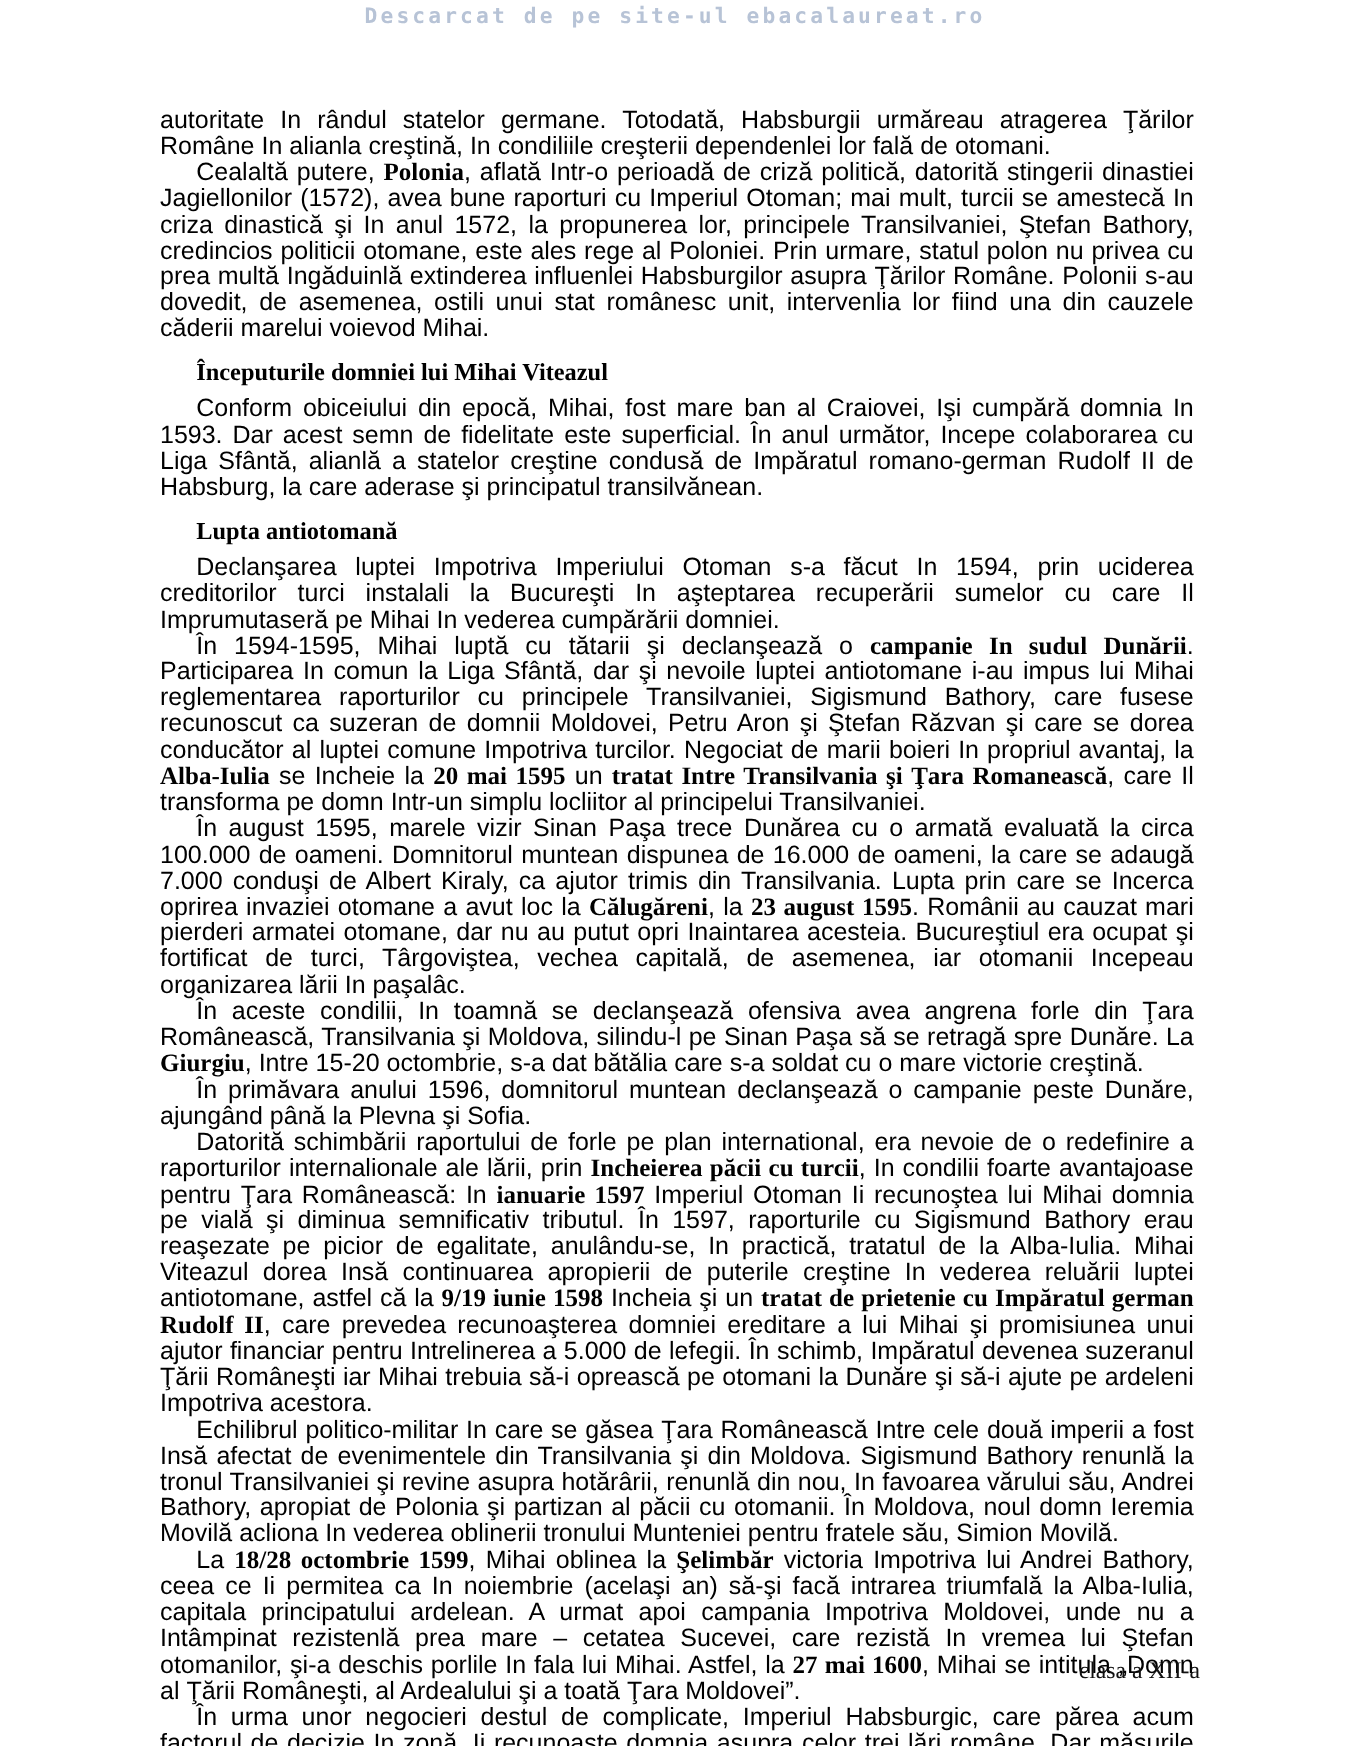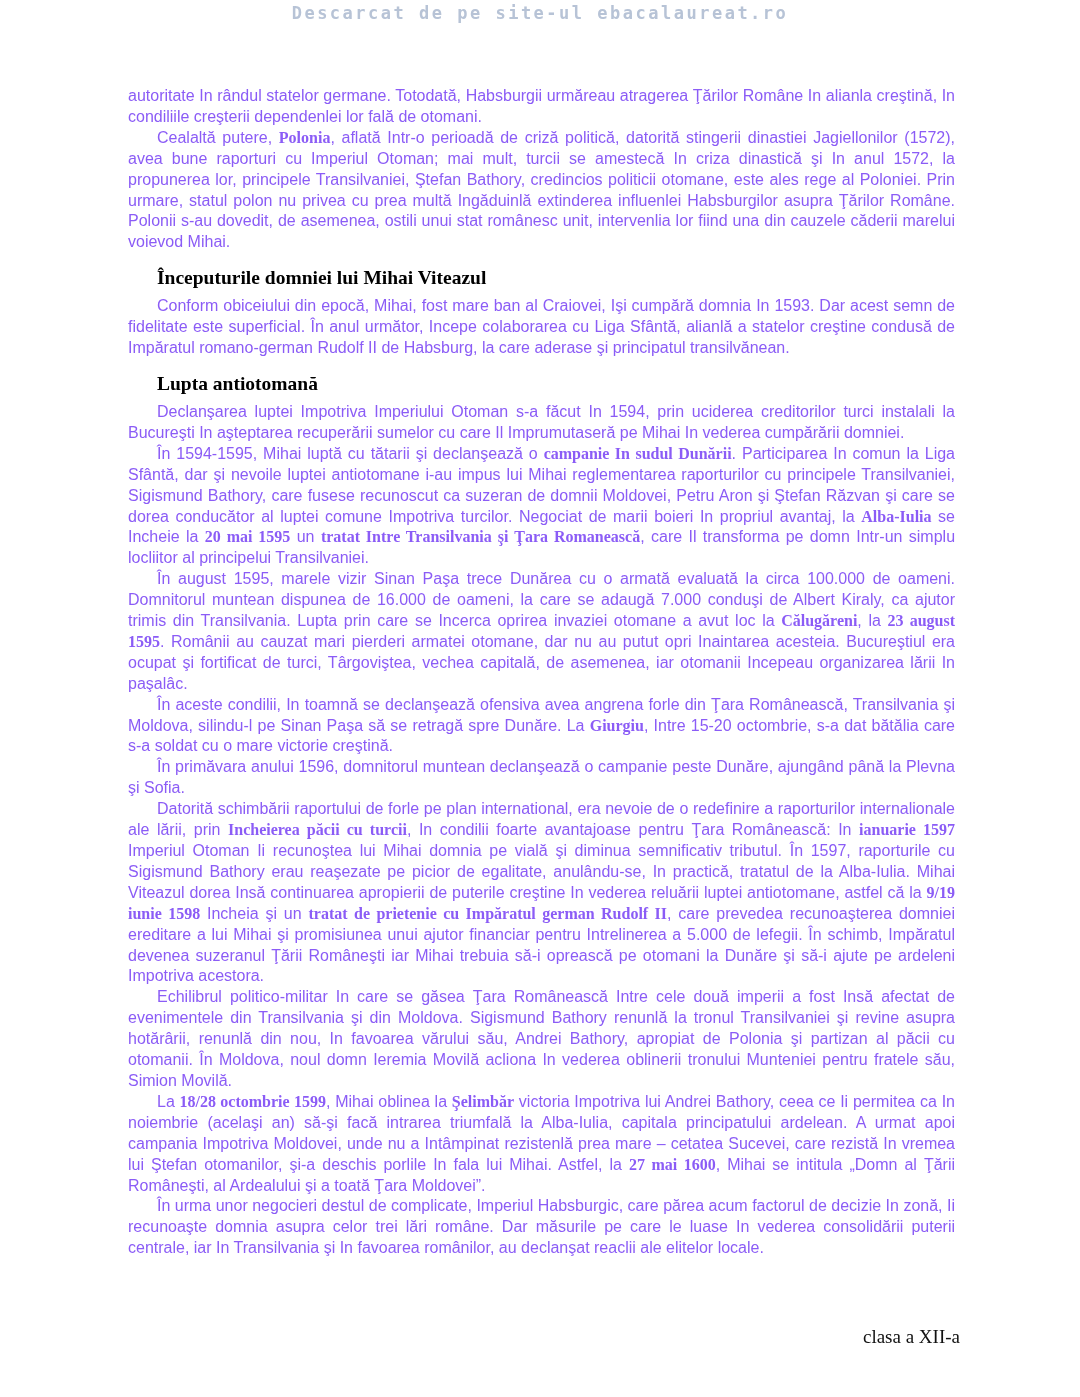--- a/index.html
+++ b/index.html
@@ -30,23 +30,23 @@
     position: absolute;
     top: 86px;
     left: 128px;
     width: 827px;
   }
   .para {
     margin: 0;
     text-align: justify;
     text-indent: 29px;
     font-family: "Liberation Sans", sans-serif;
-    font-size: 16px;
+    font-size: 20px;
     line-height: 20.9px;
-    color: #8b5cf6;
+    color: #000000;
   }
   .para.no-indent {
     text-indent: 0;
   }
   .para .bold {
     font-weight: bold;
     font-family: Liberation Serif, serif;
   }
   .heading {
     margin: 13px 0 6px 29px;

